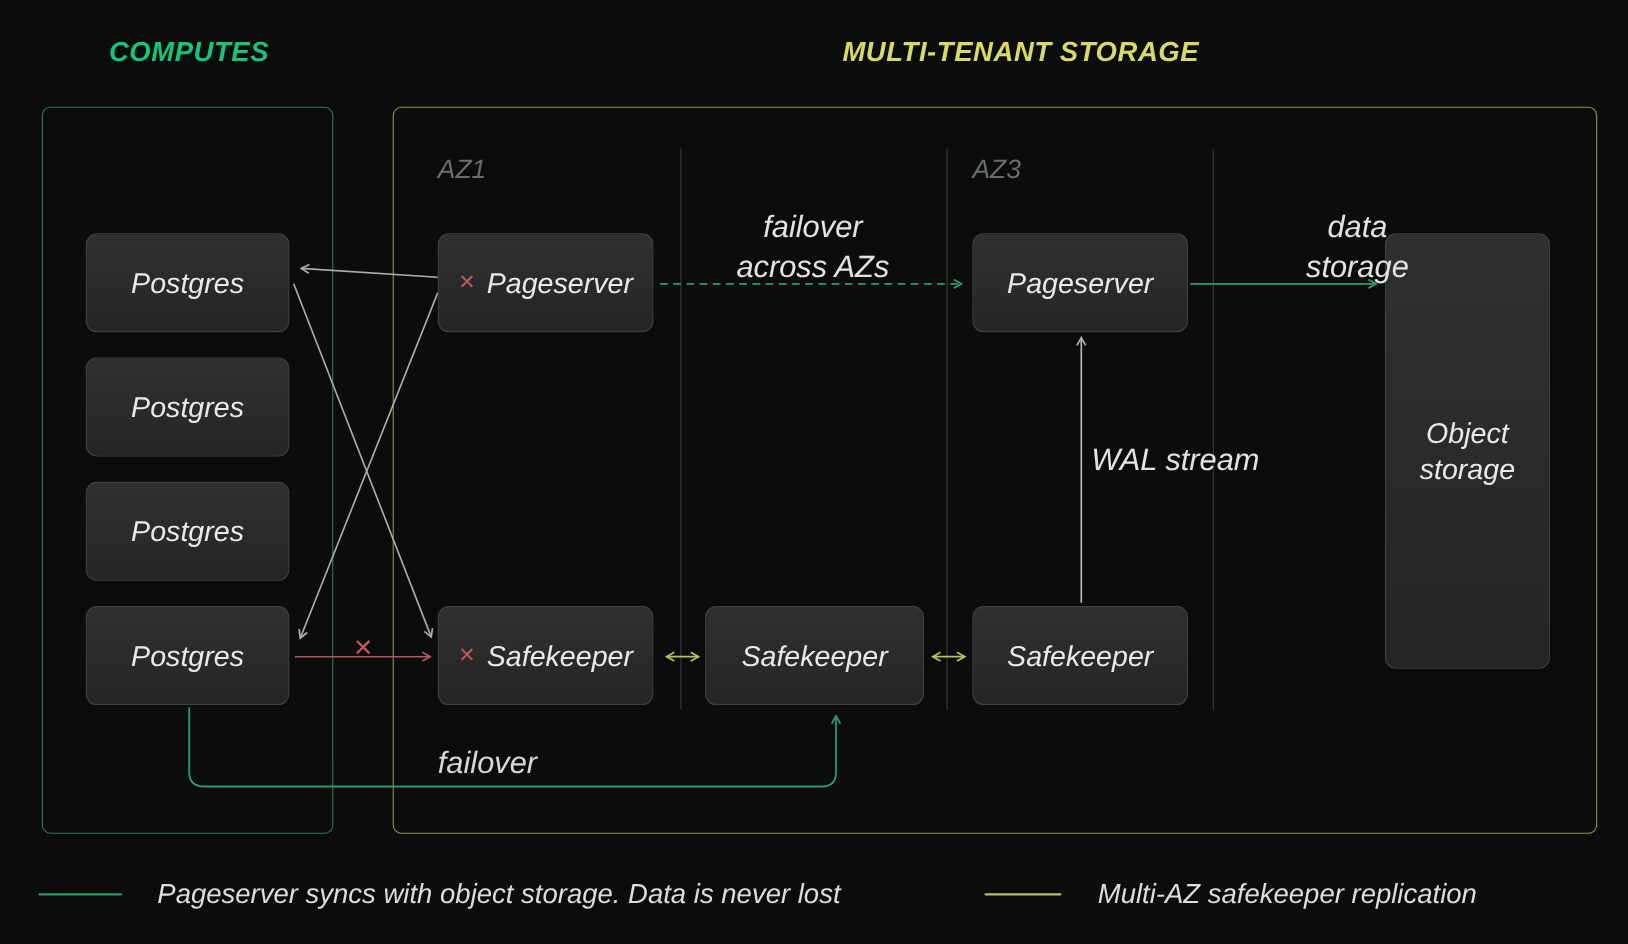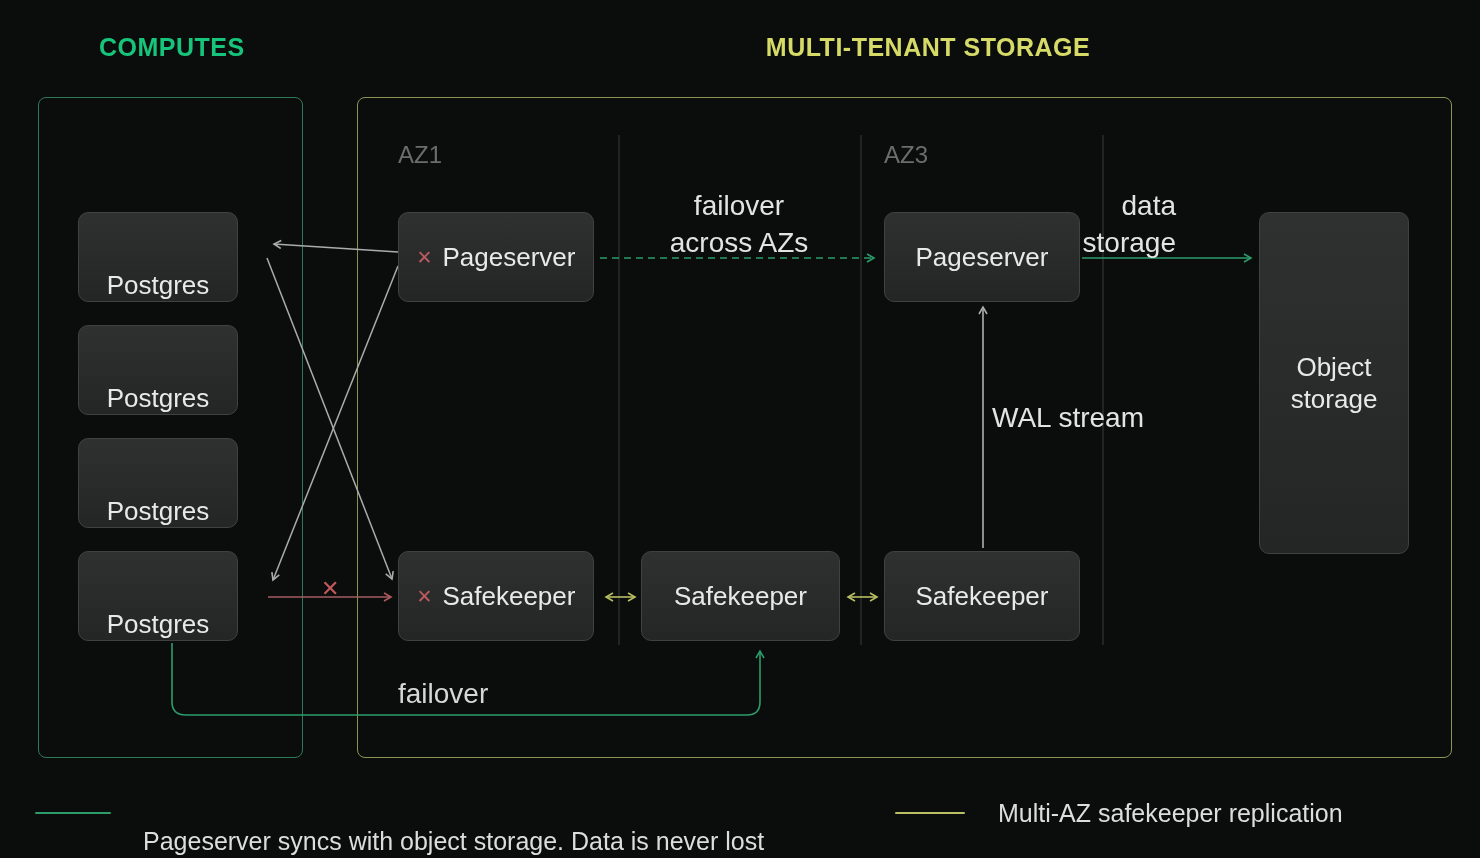--- a/index.html
+++ b/index.html
@@ -1,60 +1,60 @@
 <!DOCTYPE html>
 <html><head>
 <meta charset="utf-8">
 <style>
   html,body{margin:0;padding:0;background:#0b0d0c;}
   body{font-family:"Liberation Sans","DejaVu Sans",sans-serif;}
-  .stage{position:relative;width:1480px;height:858px;background:#0b0d0c;overflow:hidden;}
+  .stage{position:relative;width:1480px;height:858px;background:#0b0d0c;overflow:hidden;font-style:italic;}
 
   .title{position:absolute;font-size:25px;font-weight:700;letter-spacing:0.5px;}
   .computes-title{left:99px;top:33px;color:#16c57b;}
   .storage-title{left:357px;top:33px;width:1142px;text-align:center;color:#d6db67;}
 
   .panel{position:absolute;border-radius:8px;}
   .computes-panel{left:38px;top:97px;width:263px;height:659px;border:1.5px solid #2c7a58;}
   .storage-panel{left:357px;top:97px;width:1093px;height:659px;border:1.5px solid #8e9251;}
 
   .az-label{position:absolute;top:141px;width:198px;font-size:24px;color:#696d6b;}
   .az1{left:398px;} .az2{left:641px;} .az3{left:884px;}
 
   .wires{position:absolute;left:0;top:0;width:1480px;height:858px;pointer-events:none;}
 
   .node{position:absolute;height:90px;border-radius:10px;
         background:linear-gradient(180deg,#2e3130 0%,#232625 100%);
         border:1px solid #3e4240;
         display:flex;align-items:center;justify-content:center;
         color:#e8eae9;font-size:26px;box-sizing:border-box;}
-  .pg{left:78px;width:160px;align-items:flex-end;}
+  .pg{left:78px;width:185px;}
   .pg1{top:212px;} .pg2{top:325px;} .pg3{top:438px;} .pg4{top:551px;}
   .ps-az1{left:398px;top:212px;width:196px;}
   .ps-az3{left:884px;top:212px;width:196px;}
   .sk-az1{left:398px;top:551px;width:196px;}
   .sk-az2{left:641px;top:551px;width:199px;}
   .sk-az3{left:884px;top:551px;width:196px;}
-  .obj{left:1259px;top:212px;width:150px;height:342px;text-align:center;line-height:1.25;padding:12px 14px;}
+  .obj{left:1259px;top:212px;width:150px;height:396px;text-align:center;line-height:1.25;padding:12px 14px;}
 
   .xmark{color:#bb5a5f;font-size:19px;font-weight:700;margin-right:10px;line-height:1;}
   .line-x{position:absolute;left:321px;top:578px;margin:0;font-size:22px;color:#c2595f;font-weight:600;}
 
   .ann{position:absolute;color:#e2e4e3;font-size:28px;line-height:1.32;}
   .ann .ln{display:block;}
   .failover-across{left:640px;top:188px;width:198px;text-align:center;}
-  .data-restored{left:1046px;top:188px;width:130px;text-align:right;}
+  .data-restored{left:1169px;top:188px;width:130px;text-align:center;}
   .wal-stream{left:992px;top:400px;}
   .failover-label{left:398px;top:676px;color:#d6d8d7;}
 
   .legend-line{position:absolute;top:812px;height:2px;border-radius:1px;}
   .legend-line.green{left:35px;width:76px;background:#2d9c6c;}
   .legend-line.yellow{left:895px;width:70px;background:#b9bf62;}
   .legend-text{position:absolute;top:799px;font-size:25px;color:#dcdedd;}
-  .legend-text.t1{left:143px;margin-top:28px;}
+  .legend-text.t1{left:143px;}
   .legend-text.t2{left:998px;}
 </style>
 </head>
 <body>
 
 <div class="stage">
 
   <div class="title computes-title">COMPUTES</div>
   <div class="title storage-title">MULTI-TENANT STORAGE</div>
 

